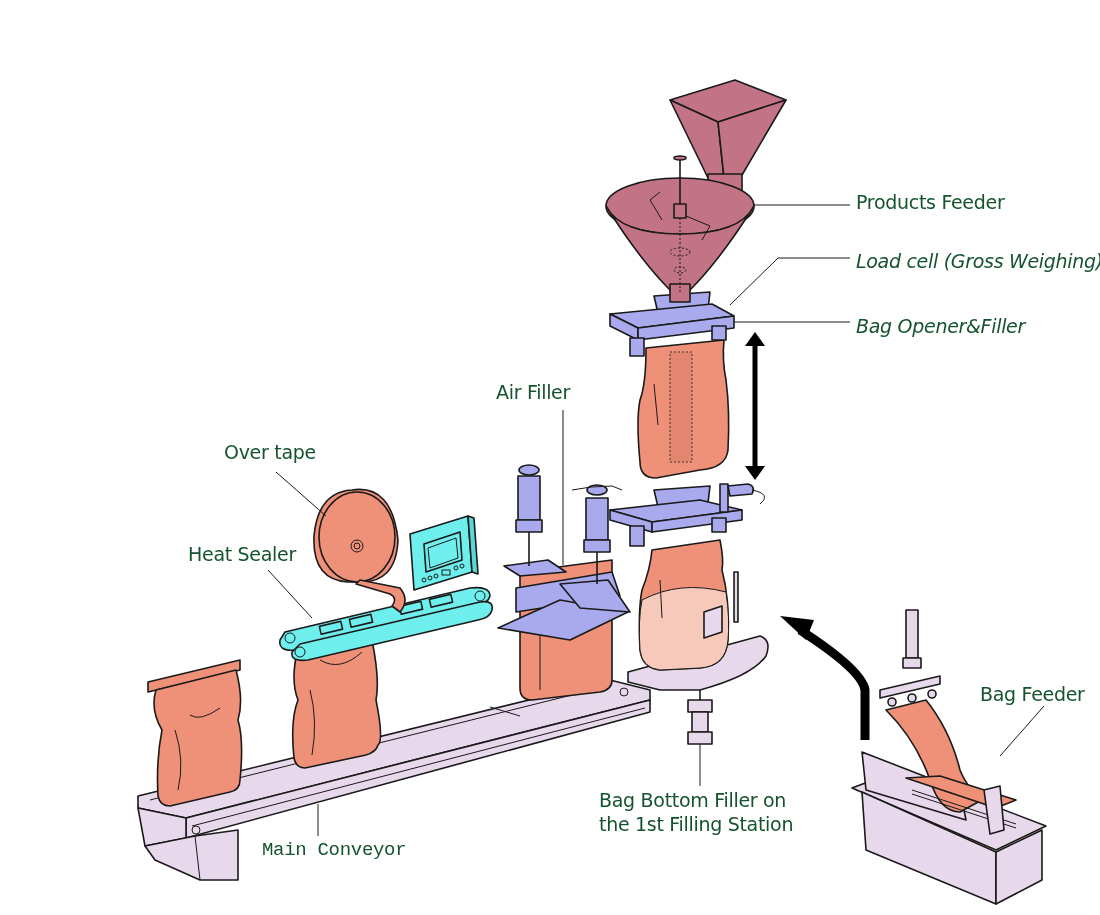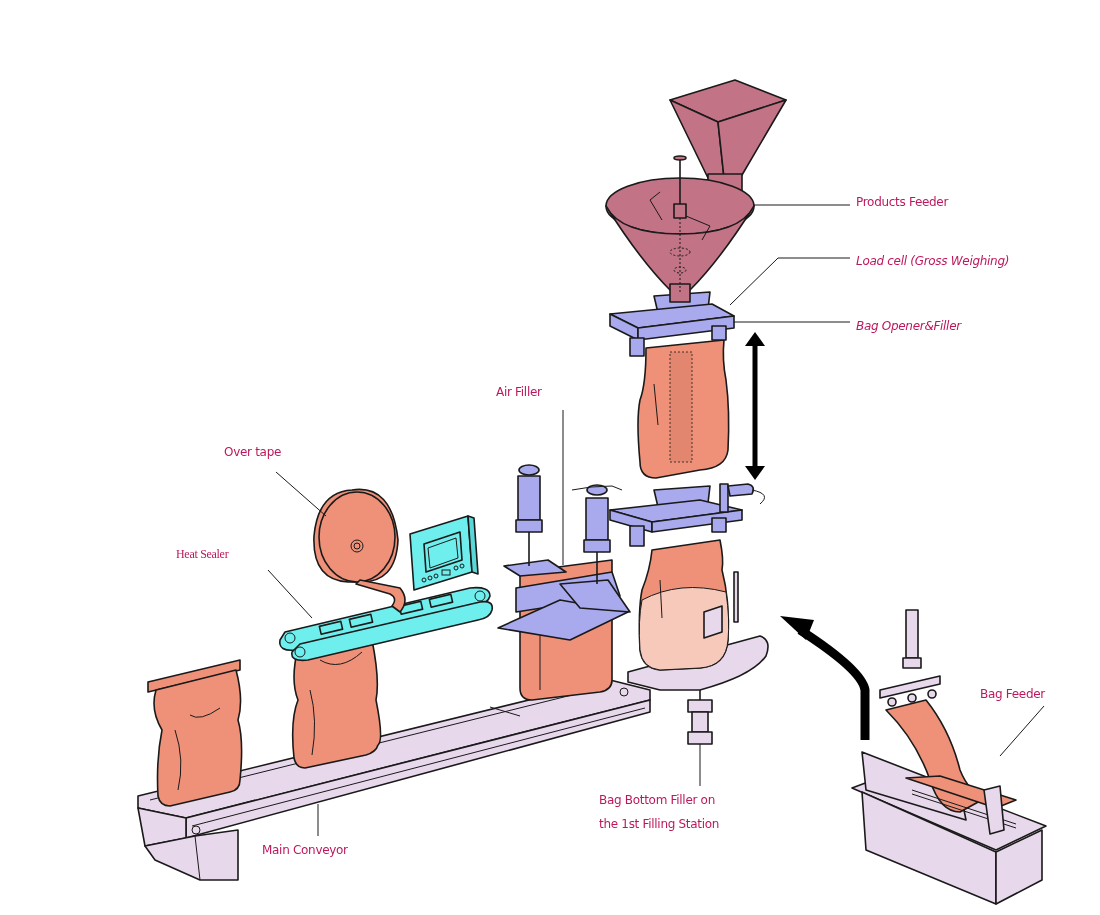--- a/index.html
+++ b/index.html
@@ -1,18 +1,18 @@
 <!DOCTYPE html>
 <html><head>
 <meta charset="utf-8">
 <style>
   html, body { margin: 0; padding: 0; background: #ffffff; }
   body { width: 1100px; height: 915px; position: relative; overflow: hidden; font-family: "DejaVu Sans", sans-serif; }
   svg { position: absolute; left: 0; top: 0; }
-  .lbl { position: absolute; font-family: "DejaVu Sans", sans-serif; font-size: 12px; color: #be185d; white-space: nowrap; letter-spacing: -0.3px; line-height: 24px; }
+  .lbl { position: absolute; font-family: "DejaVu Sans", sans-serif; font-size: 19px; color: #14532d; white-space: nowrap; letter-spacing: -0.3px; line-height: 24px; }
   .ol { stroke: #1a1a1a; stroke-width: 1.6; stroke-linejoin: round; }
   .thin { stroke: #1a1a1a; stroke-width: 1; fill: none; }
   .leader { stroke: #1a1a1a; stroke-width: 1; fill: none; }
 </style>
 </head>
 <body>
 
 <svg width="1100" height="915" viewBox="0 0 1100 915">
 
   <g>
@@ -202,17 +202,17 @@
     <line class="leader" x1="700" y1="744" x2="700" y2="786"></line>
     <line class="leader" x1="318" y1="804" x2="318" y2="836"></line>
   </g>
 </svg>
 
 <div class="lbl" style="left:856px; top:190px;">Products Feeder</div>
 <div class="lbl" style="left:856px; top:249px;font-style:italic;">Load cell (Gross Weighing)</div>
 <div class="lbl" style="left:856px; top:314px;font-style:italic;">Bag Opener&amp;Filler</div>
 <div class="lbl" style="left:496px; top:380px;">Air Filler</div>
 <div class="lbl" style="left:224px; top:440px;">Over tape</div>
-<div class="lbl" style="left:176px; top:542px;font-family:Liberation Serif, serif;">Heat Sealer</div>
+<div class="lbl" style="left:188px; top:542px;">Heat Sealer</div>
 <div class="lbl" style="left:980px; top:682px;">Bag Feeder</div>
 <div class="lbl" style="left:599px; top:788px;">Bag Bottom Filler on</div>
 <div class="lbl" style="left:599px; top:812px;">the 1st Filling Station</div>
-<div class="lbl" style="left:262px; top:838px;">Main Conveyor</div>
+<div class="lbl" style="left:262px; top:838px;font-family:Liberation Mono, monospace;">Main Conveyor</div>
 
 </body></html>

